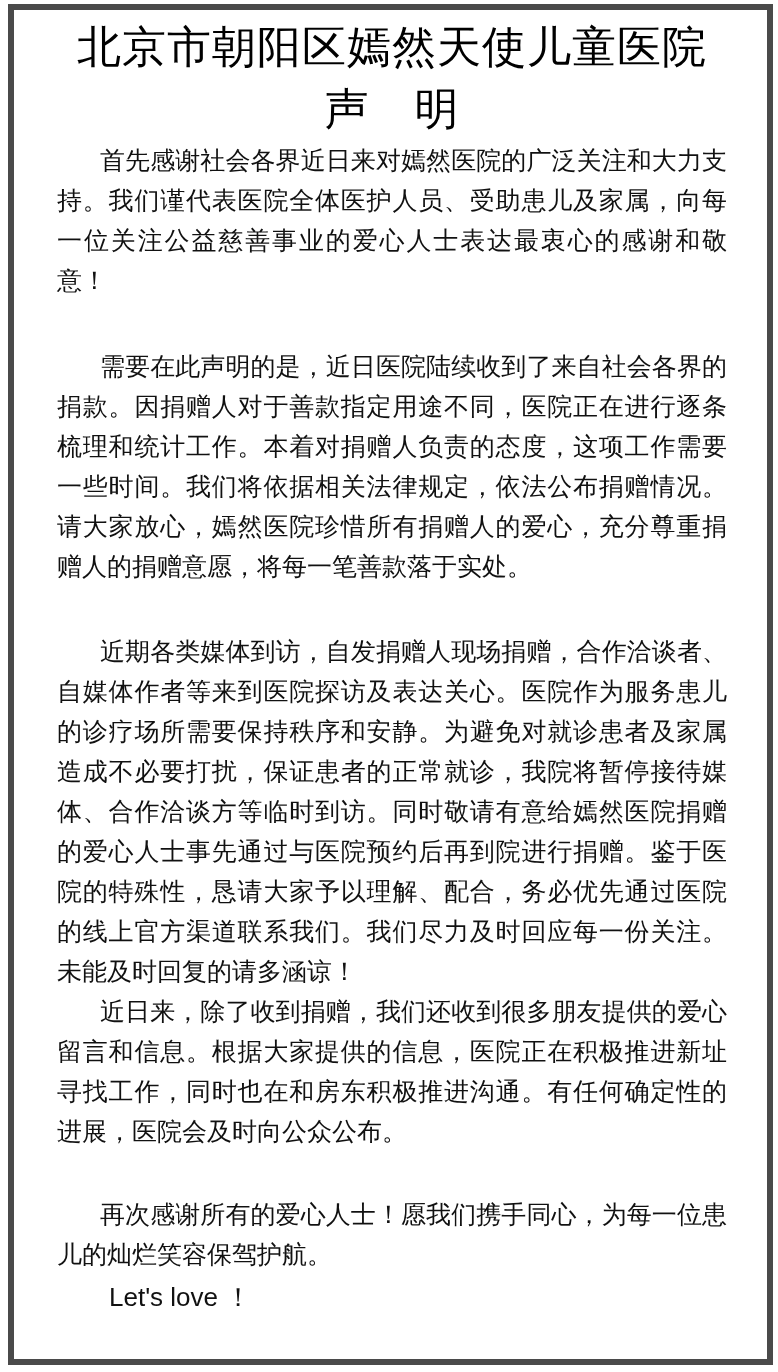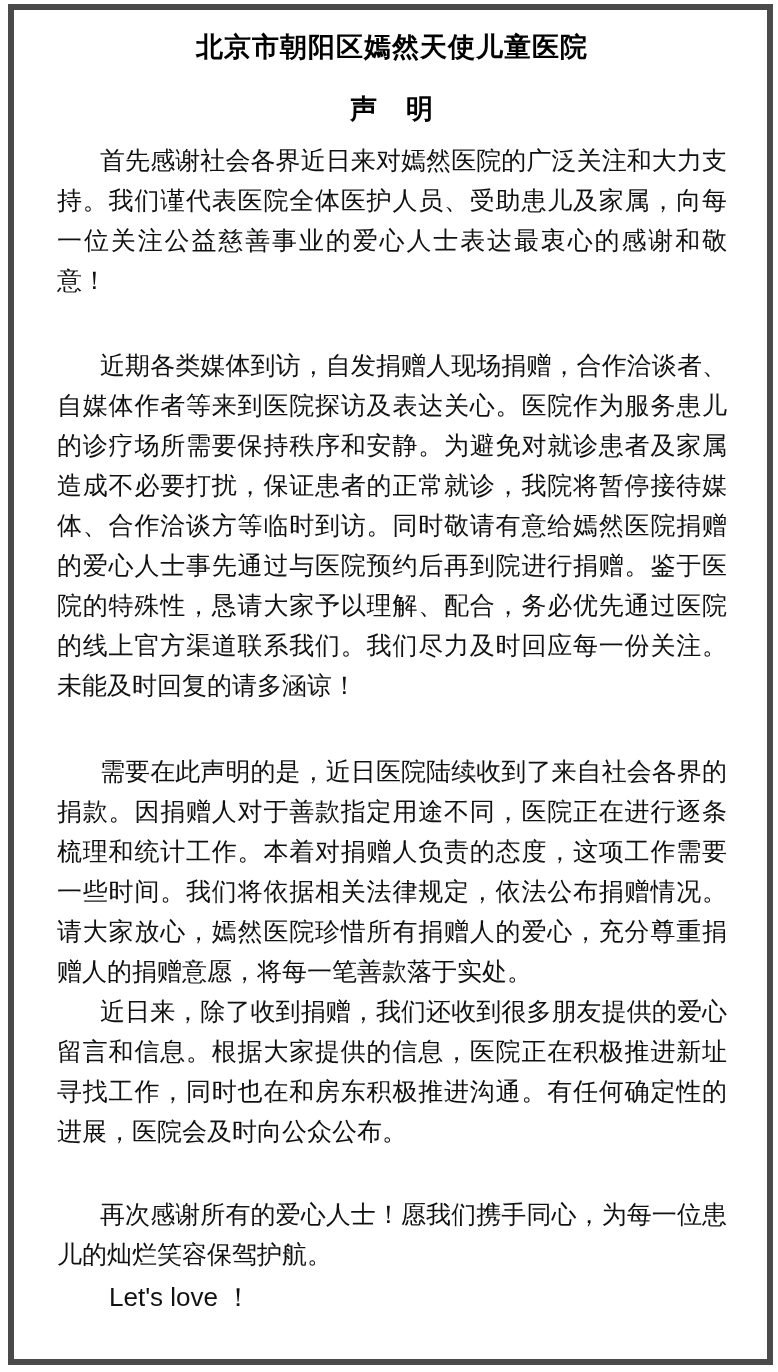--- a/index.html
+++ b/index.html
@@ -25,23 +25,23 @@
     border: 6px solid #4a4a4a;
     background: #ffffff;
     overflow: hidden;
   }
   .content {
     padding: 0 40px 0 43px;
   }
   .title {
     margin: 6px 0 0 0;
     text-align: center;
-    font-size: 27px;
+    font-size: 44px;
     line-height: 62px;
-    font-weight: 700;
+    font-weight: 400;
     color: #000000;
     letter-spacing: 1px;
   }
   .title span { display: block; }
   .para {
     font-size: 25px;
     line-height: 40px;
     font-weight: 500;
     color: #111111;
     text-align: justify;
@@ -66,19 +66,19 @@
 </head>
 <body>
 
 <div class="frame">
   <div class="content">
     <h1 class="title">
       <span>北京市朝阳区嫣然天使儿童医院</span>
       <span>声　明</span>
     </h1>
     <p class="para p0">首先感谢社会各界近日来对嫣然医院的广泛关注和大力支持。我们谨代表医院全体医护人员、受助患儿及家属，向每一位关注公益慈善事业的爱心人士表达最衷心的感谢和敬意！</p>
+    <p class="para p2">需要在此声明的是，近日医院陆续收到了来自社会各界的捐款。因捐赠人对于善款指定用途不同，医院正在进行逐条梳理和统计工作。本着对捐赠人负责的态度，这项工作需要一些时间。我们将依据相关法律规定，依法公布捐赠情况。请大家放心，嫣然医院珍惜所有捐赠人的爱心，充分尊重捐赠人的捐赠意愿，将每一笔善款落于实处。</p>
     <p class="para p1">近期各类媒体到访，自发捐赠人现场捐赠，合作洽谈者、自媒体作者等来到医院探访及表达关心。医院作为服务患儿的诊疗场所需要保持秩序和安静。为避免对就诊患者及家属造成不必要打扰，保证患者的正常就诊，我院将暂停接待媒体、合作洽谈方等临时到访。同时敬请有意给嫣然医院捐赠的爱心人士事先通过与医院预约后再到院进行捐赠。鉴于医院的特殊性，恳请大家予以理解、配合，务必优先通过医院的线上官方渠道联系我们。我们尽力及时回应每一份关注。未能及时回复的请多涵谅！</p>
-    <p class="para p2">需要在此声明的是，近日医院陆续收到了来自社会各界的捐款。因捐赠人对于善款指定用途不同，医院正在进行逐条梳理和统计工作。本着对捐赠人负责的态度，这项工作需要一些时间。我们将依据相关法律规定，依法公布捐赠情况。请大家放心，嫣然医院珍惜所有捐赠人的爱心，充分尊重捐赠人的捐赠意愿，将每一笔善款落于实处。</p>
     <p class="para p3">近日来，除了收到捐赠，我们还收到很多朋友提供的爱心留言和信息。根据大家提供的信息，医院正在积极推进新址寻找工作，同时也在和房东积极推进沟通。有任何确定性的进展，医院会及时向公众公布。</p>
     <p class="para p4">再次感谢所有的爱心人士！愿我们携手同心，为每一位患儿的灿烂笑容保驾护航。</p>
     <p class="closing">Let's love ！</p>
   </div>
 </div>
 
 </body></html>

